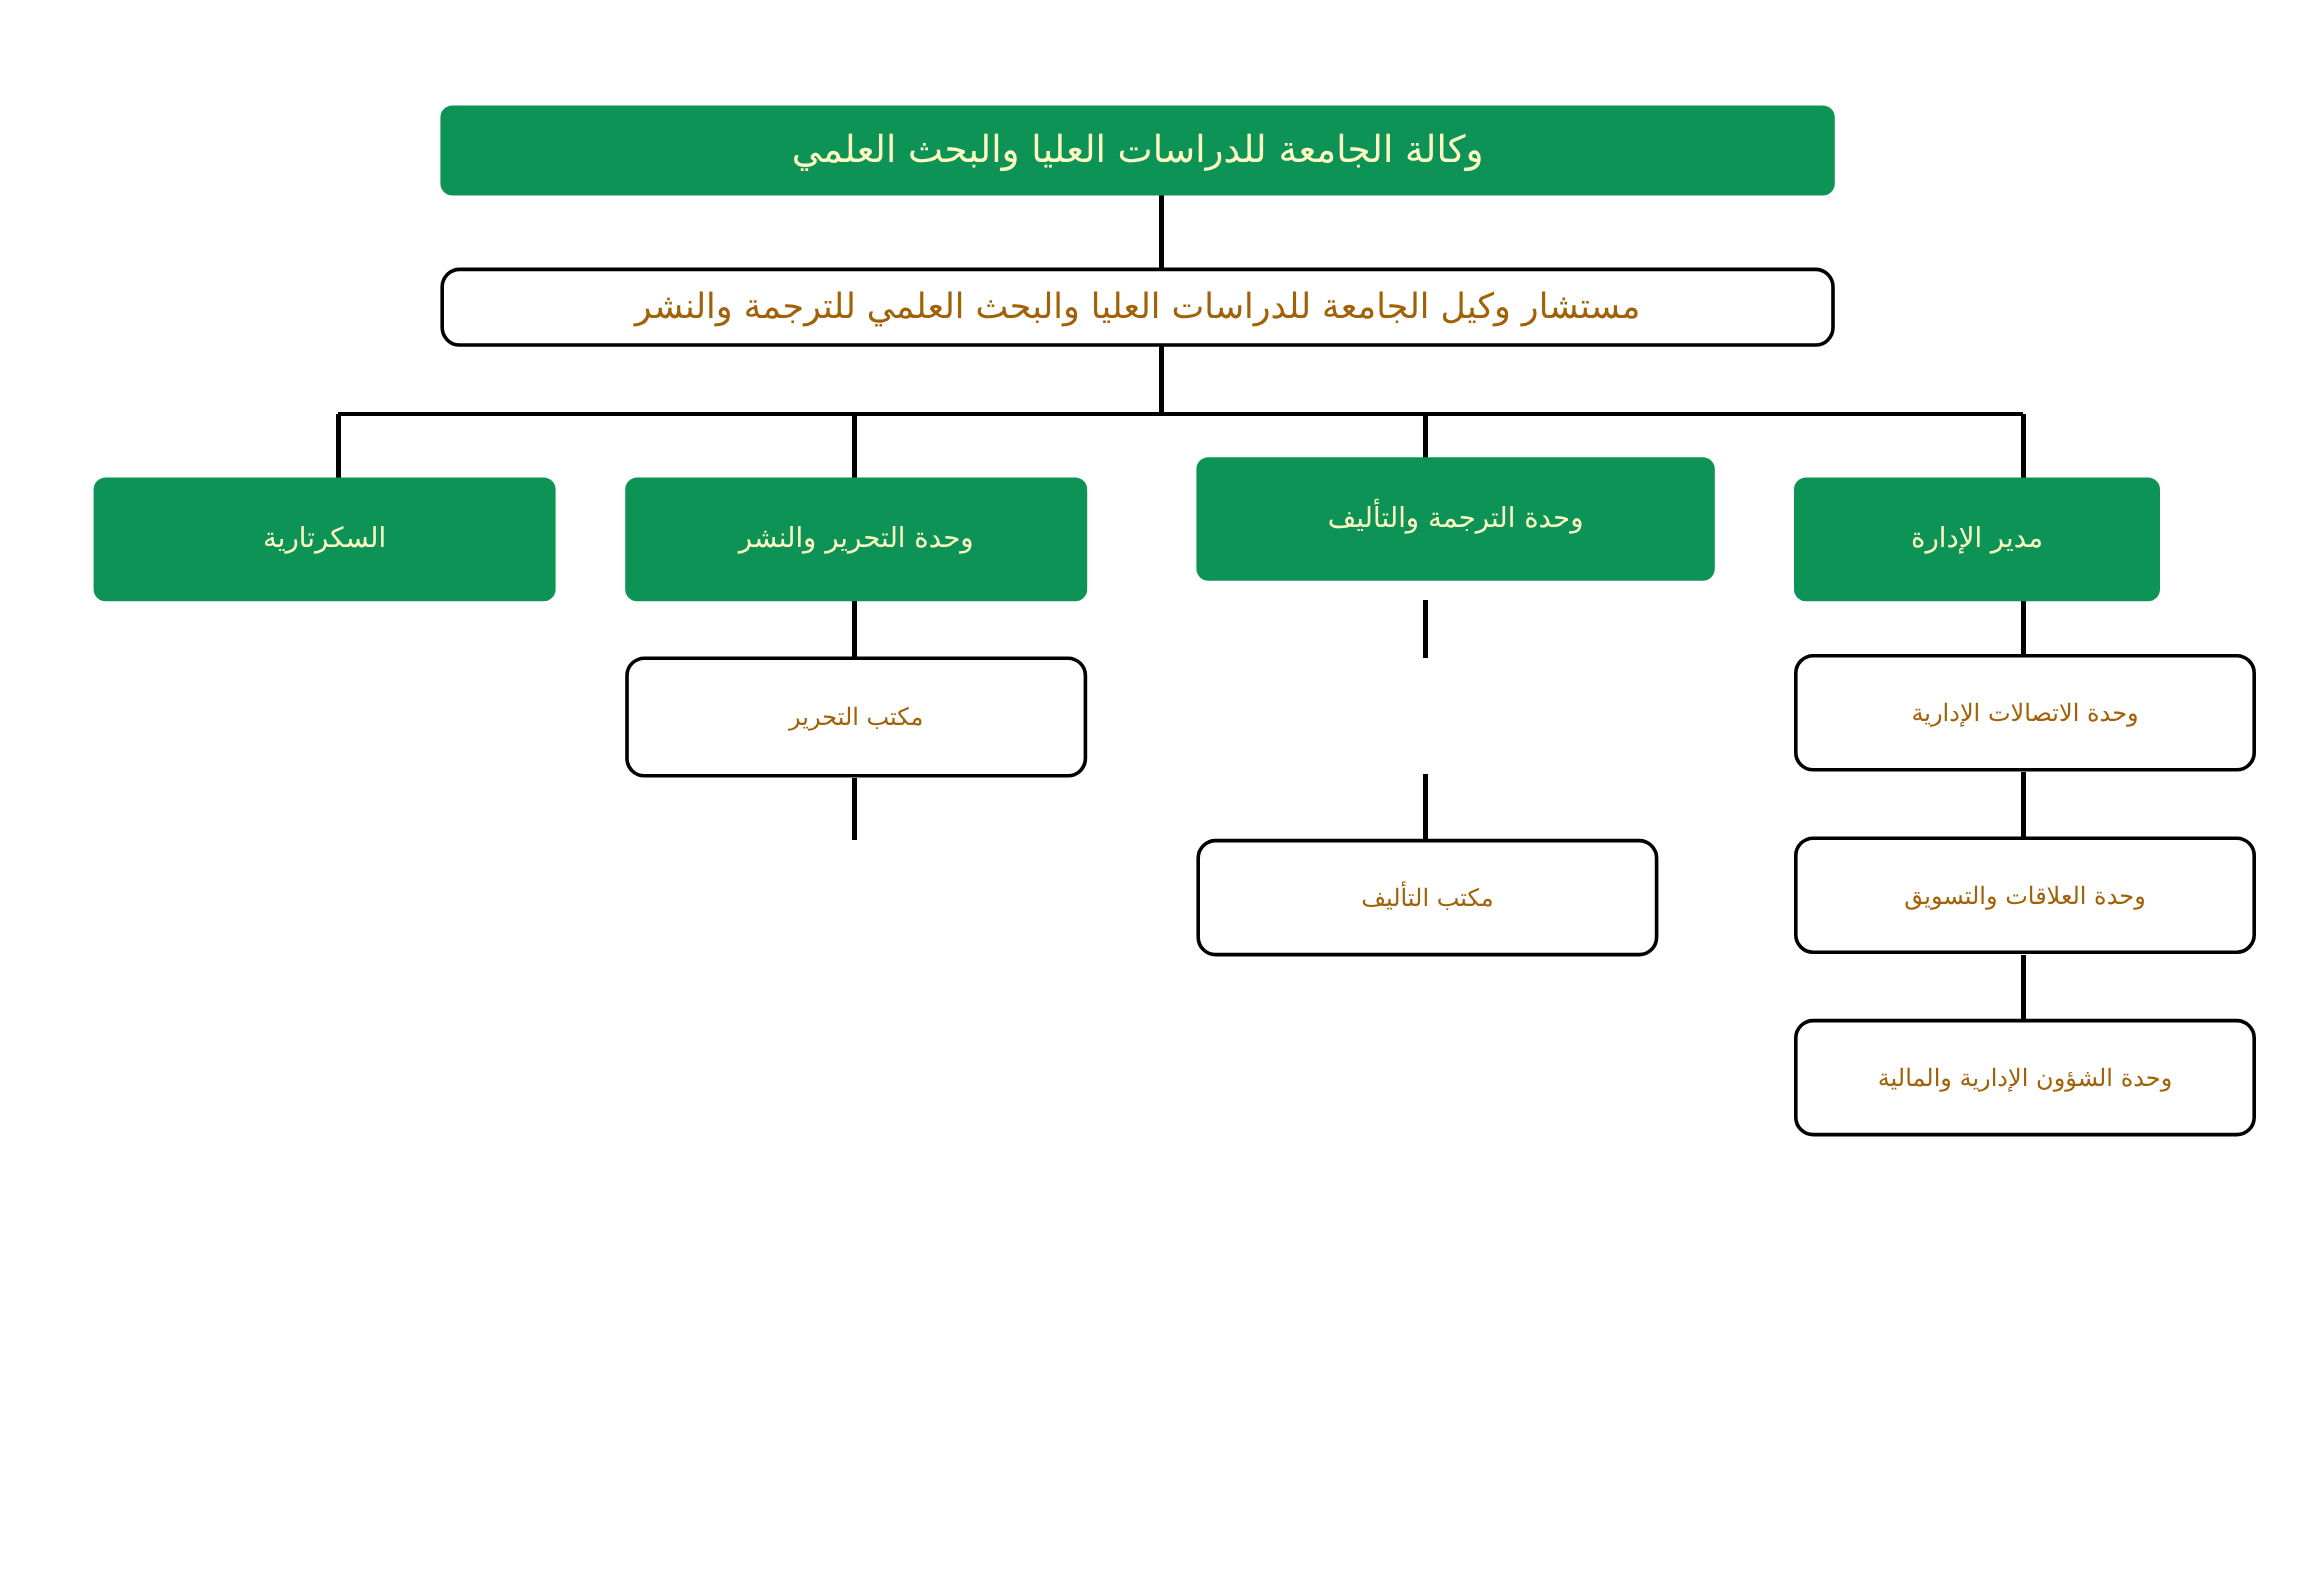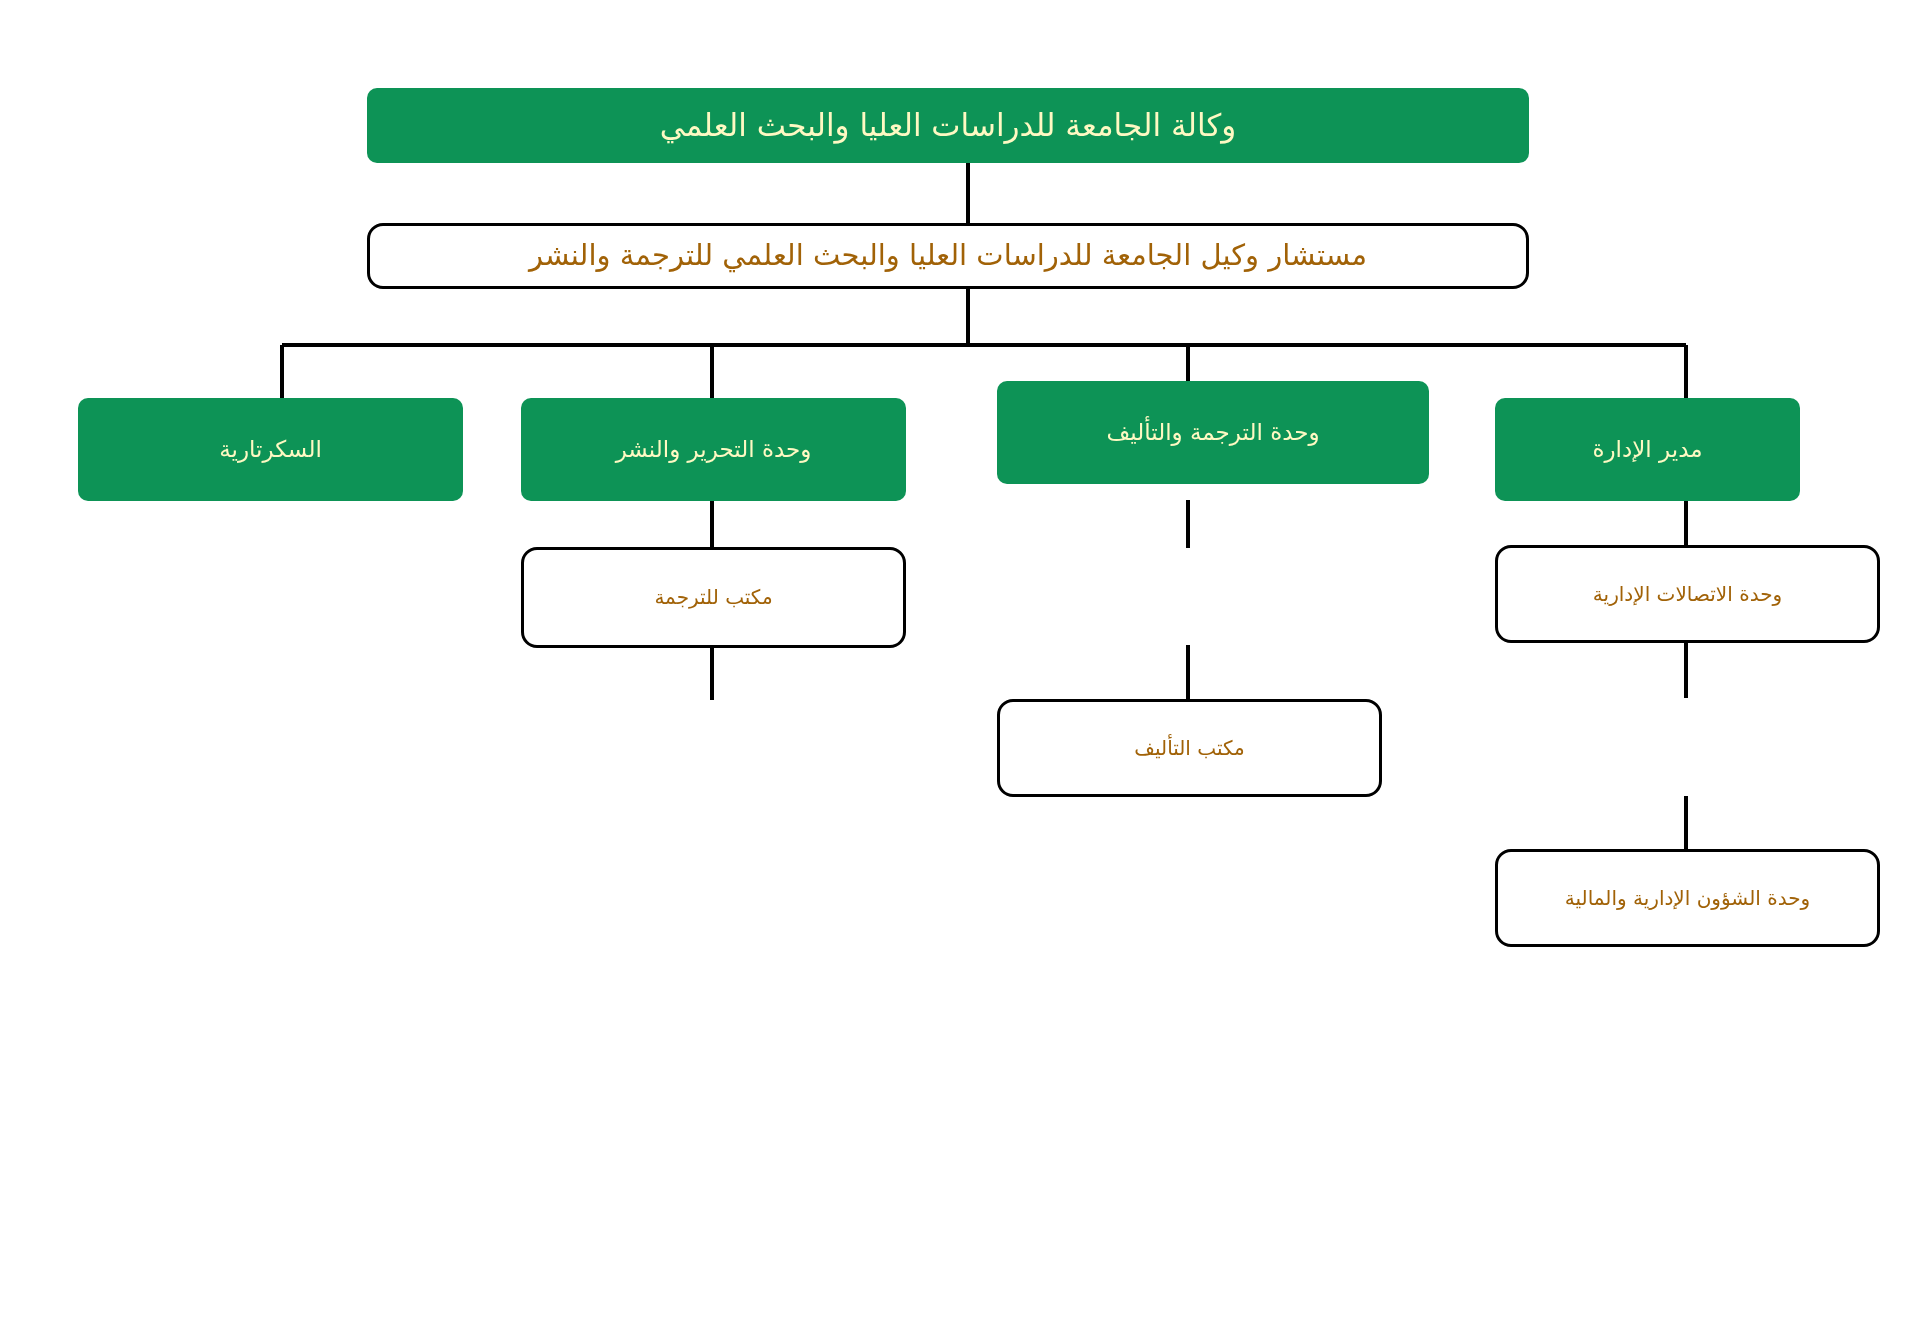--- a/index.html
+++ b/index.html
@@ -109,31 +109,34 @@
 
   <div class="node node-green" style="left:997px; top:381px; width:432px; height:103px;">
     <span class="label t-unit">وحدة الترجمة والتأليف</span>
   </div>
 
   <div class="node node-green" style="left:1495px; top:398px; width:305px; height:103px;">
     <span class="label t-unit">مدير الإدارة</span>
   </div>
 
   <div class="node node-white" style="left:521px; top:547px; width:385px; height:101px;">
-    <span class="label t-leaf">مكتب للترجمة</span>
+    <span class="label t-leaf">مكتب التحرير</span>
   </div>
 
 
 
   <div class="node node-white" style="left:997px; top:699px; width:385px; height:98px;">
     <span class="label t-leaf">مكتب التأليف</span>
   </div>
 
   <div class="node node-white" style="left:1495px; top:545px; width:385px; height:98px;">
     <span class="label t-leaf">وحدة الاتصالات الإدارية</span>
   </div>
 
+  <div class="node node-white" style="left:1495px; top:697px; width:385px; height:98px;">
+    <span class="label t-leaf">وحدة العلاقات والتسويق</span>
+  </div>
 
   <div class="node node-white" style="left:1495px; top:849px; width:385px; height:98px;">
     <span class="label t-leaf">وحدة الشؤون الإدارية والمالية</span>
   </div>
 
 </div>
 
 </body></html>

